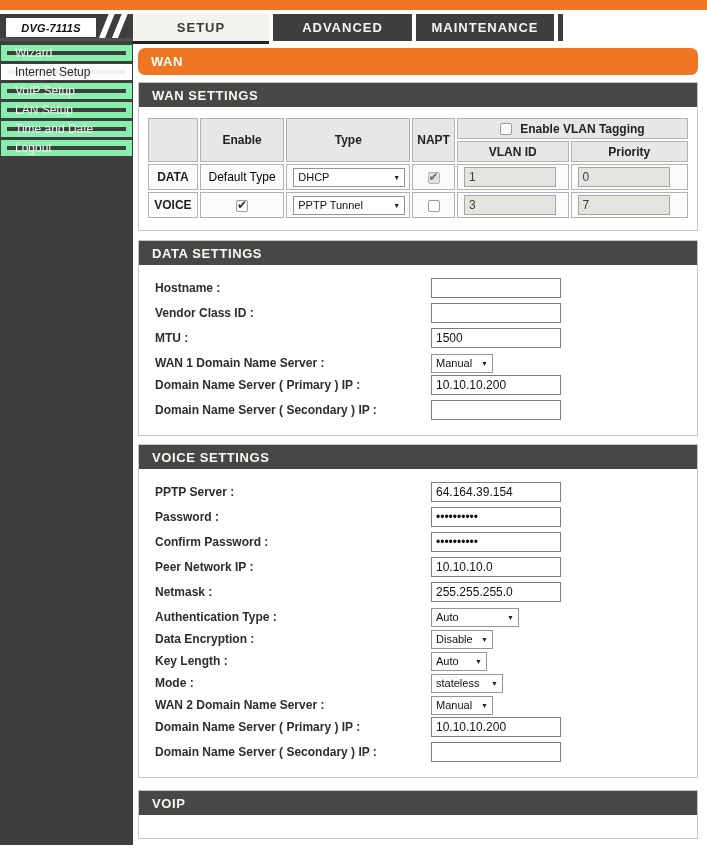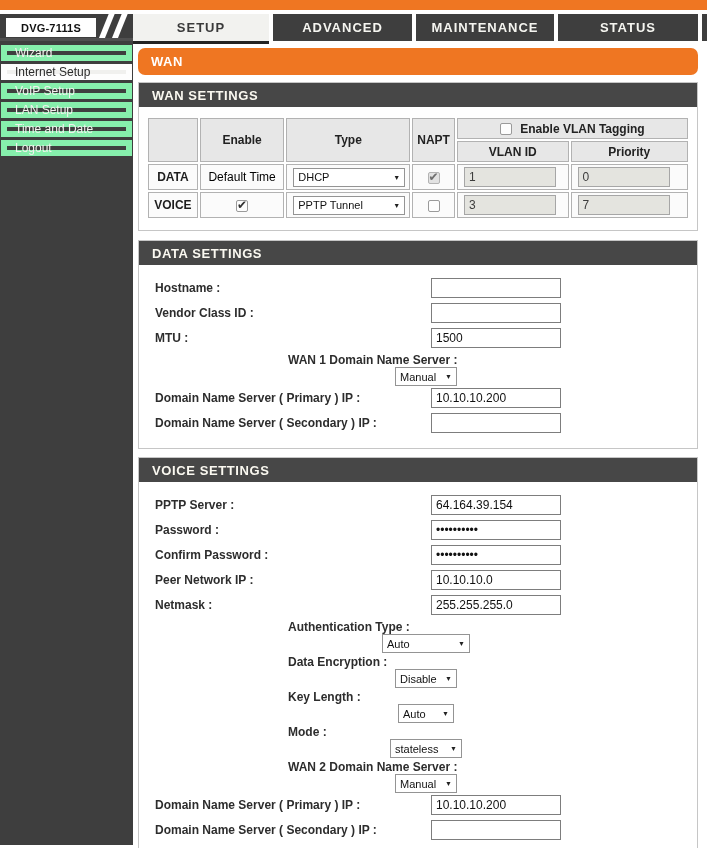--- a/index.html
+++ b/index.html
@@ -5,21 +5,21 @@
   * { box-sizing: border-box; margin: 0; padding: 0; }
   html,body { width:707px; height:848px; background:#fff; overflow:hidden;
     font-family:"Liberation Sans", sans-serif; position:relative; }
 
   .topbar { position:absolute; left:0; top:0; width:707px; height:10px; background:#ef7622; }
 
   
   .sidebar { position:absolute; left:0; top:14px; width:133px; height:831px; background:#3e3e3e; }
   .device-box { position:relative; height:27px; border-bottom:3px solid #505050; overflow:hidden; }
   .device-label { position:absolute; left:6px; top:4px; width:90px; height:19px; background:#fff;
-    color:#111; font-size:11px; font-weight:bold; 
+    color:#111; font-size:11px; font-weight:bold; font-style:italic;
     display:flex; align-items:center; justify-content:center; letter-spacing:0.2px; }
   .stripe { position:absolute; top:-4px; width:6px; height:36px; background:#fff; transform:skewX(-22deg); }
   .stripe.s1 { left:103px; } .stripe.s2 { left:116px; }
   .menu { padding:4px 1px 0 1px; }
   .menu-item { height:16px; margin-bottom:3px; border:6px solid #86efac; background:#3e3e3e;
     color:#f2f2ee; font-size:12px; display:flex; align-items:center; padding-left:8px; cursor:pointer; }
   .menu-item.active { background:#f0f0ee; color:#2b2b2b; border-color:#fdfdfd; }
 
   
   .tabs { position:absolute; left:133px; top:14px; width:574px; height:26px; display:flex; }
@@ -58,21 +58,21 @@
     display:inline-block; position:relative; vertical-align:middle; cursor:pointer; }
   .cb.checked::after { content:"\2714"; position:absolute; left:0px; top:-3px;
     font-size:12px; color:#333; }
   .cb.dis { background:#e2e2e2; border-color:#b3b3b3; }
   .cb.dis.checked::after { color:#6e6e6e; }
 
   
   .form-body { padding:13px 0 10px 16px; }
   .frow { display:flex; align-items:center; margin-bottom:5px; min-height:20px; }
   .frow .flabel { width:276px; font-size:12px; font-weight:bold; color:#2d2d2d; }
-  .frow.tight { margin-bottom:2px;flex-direction:column; }
+  .frow.tight { margin-bottom:2px; }
 </style>
 </head>
 <body>
 
 <div class="topbar"></div>
 
 <div class="sidebar">
   <div class="device-box">
     <div class="device-label">DVG-7111S</div>
     <span class="stripe s1"></span>
@@ -85,21 +85,20 @@
     <div class="menu-item">LAN Setup</div>
     <div class="menu-item">Time and Date</div>
     <div class="menu-item">Logout</div>
   </div>
 </div>
 
 <div class="tabs">
   <div class="tab active" style="width:136px">SETUP</div>
   <div class="tab" style="width:139px">ADVANCED</div>
   <div class="tab" style="width:138px">MAINTENANCE</div>
-  <div class="tab" style="width:140px">STATUS</div>
   <div class="tab-sliver"></div>
 </div>
 
 <div class="main">
 
   <div class="page-bar">WAN</div>
 
   <div class="section" style="margin-top:7px">
     <div class="sec-header">WAN SETTINGS</div>
     <div class="wan-body">
@@ -124,21 +123,21 @@
               <span>Enable VLAN Tagging</span>
             </span>
           </th>
         </tr>
         <tr>
           <th>VLAN ID</th>
           <th>Priority</th>
         </tr>
         <tr>
           <td class="rowlabel">DATA</td>
-          <td>Default Time</td>
+          <td>Default Type</td>
           <td style="text-align:left; padding-left:6px">
             <span class="sel" style="width:112px">
               <span>DHCP</span>
                   <span class="arr">▼</span>
             </span>
           </td>
           <td><span class="cb dis checked"></span></td>
           <td style="text-align:left; padding-left:6px">
             <input class="tinput dis" style="width: 92px;" disabled="" value="1">
           </td>

